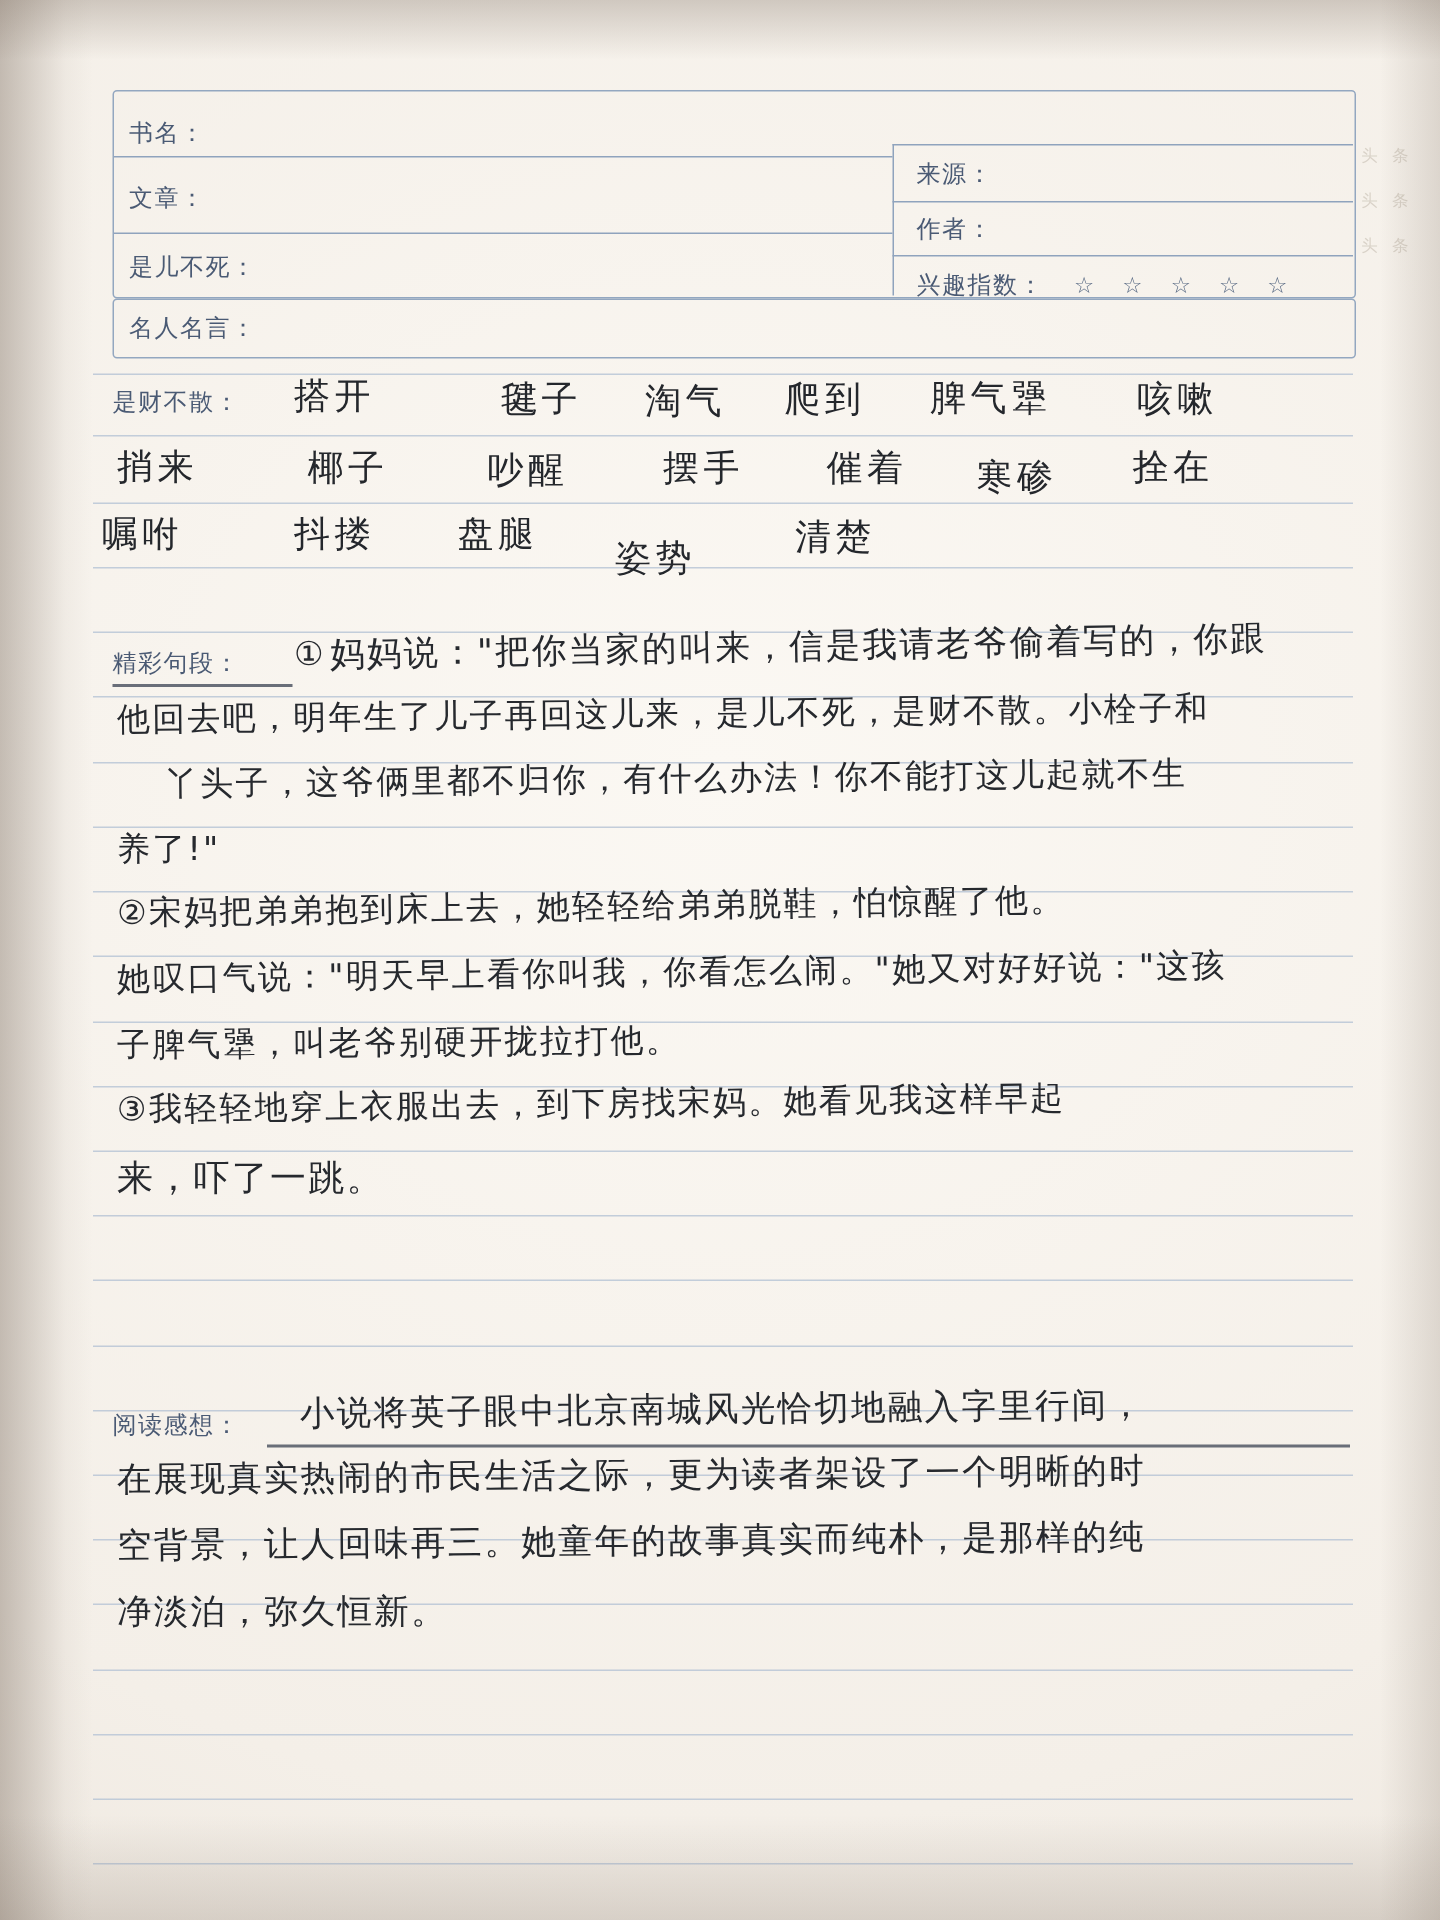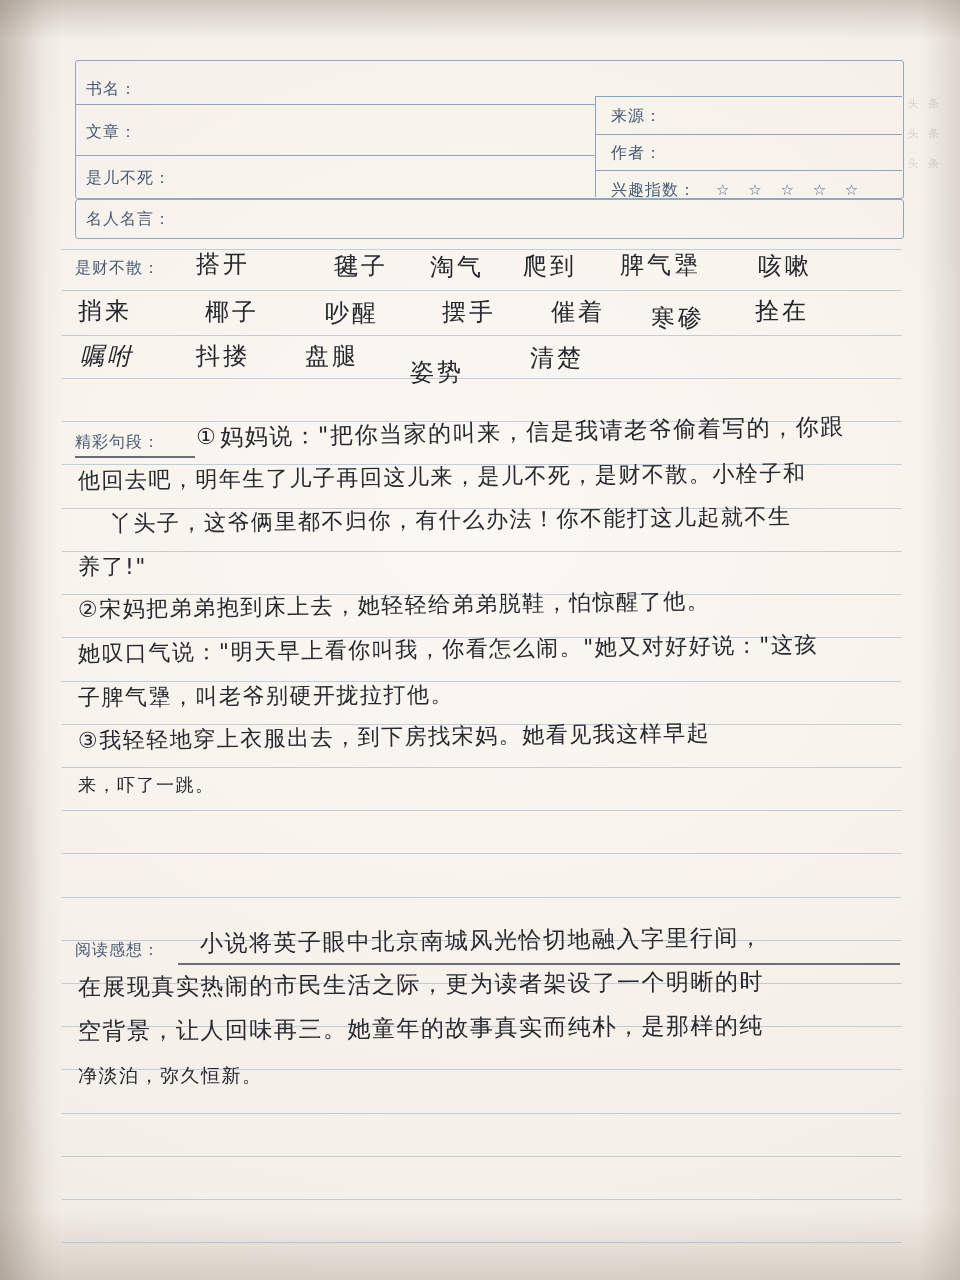--- a/index.html
+++ b/index.html
@@ -160,21 +160,21 @@
   <div class="vocab" style="left:758px;top:250px;">咳嗽</div>
 
   <div class="vocab" style="left:78px;top:295px;">捎来</div>
   <div class="vocab" style="left:205px;top:296px;">椰子</div>
   <div class="vocab" style="left:325px;top:297px;">吵醒</div>
   <div class="vocab" style="left:418px;top:296px;margin-left:24px;">摆手</div>
   <div class="vocab" style="left:551px;top:296px;">催着</div>
   <div class="vocab" style="left:651px;top:302px;">寒碜</div>
   <div class="vocab" style="left:755px;top:295px;">拴在</div>
 
-  <div class="vocab" style="left:80px;top:340px;font-style:italic;">嘱咐</div>
+  <div class="vocab" style="left:68px;top:340px;">嘱咐</div>
   <div class="vocab" style="left:196px;top:340px;">抖搂</div>
   <div class="vocab" style="left:305px;top:340px;">盘腿</div>
   <div class="vocab" style="left:410px;top:356px;">姿势</div>
   <div class="vocab" style="left:530px;top:342px;">清楚</div>
 
   <div class="lbl" style="left:75px;top:432px;">精彩句段：</div>
   <div class="underline" style="left:75px;top:456px;width:120px;"></div>
 
   <div style="position:absolute;left:196px;top:424px;width:720px;">
     <span class="hw-line" style="position:static;display:block;font-size:22px;">①</span>
@@ -186,27 +186,27 @@
 
   <div class="hw-line" style="left:78px;top:597px;font-size:22px;transform:rotate(-0.8deg);">
     <span>②</span><span>宋妈把弟弟抱到床上去，她轻轻给弟弟脱鞋，怕惊醒了他。</span>
   </div>
   <div class="hw-line" style="left:78px;top:641px;font-size:22px;transform:rotate(-0.7deg);">她叹口气说："明天早上看你叫我，你看怎么闹。"她又对好好说："这孩</div>
   <div class="hw-line" style="left:78px;top:685px;font-size:22px;transform:rotate(-0.5deg);">子脾气犟，叫老爷别硬开拢拉打他。</div>
 
   <div class="hw-line" style="left:78px;top:728px;font-size:22px;transform:rotate(-0.7deg);">
     <span>③</span><span>我轻轻地穿上衣服出去，到下房找宋妈。她看见我这样早起</span>
   </div>
-  <div class="hw-line" style="left:78px;top:772px;font-size:18px;">来，吓了一跳。</div>
+  <div class="hw-line" style="left:78px;top:772px;font-size:24px;">来，吓了一跳。</div>
 
   <div class="lbl" style="left:75px;top:940px;">阅读感想：</div>
   <div class="underline" style="left:178px;top:963px;width:722px;"></div>
 
   <div class="hw-line" style="left:200px;top:930px;font-size:23px;transform:rotate(-0.6deg);">小说将英子眼中北京南城风光恰切地融入字里行间，</div>
   <div class="hw-line" style="left:78px;top:974px;font-size:23px;transform:rotate(-0.5deg);">在展现真实热闹的市民生活之际，更为读者架设了一个明晰的时</div>
   <div class="hw-line" style="left:78px;top:1018px;font-size:23px;transform:rotate(-0.5deg);">空背景，让人回味再三。她童年的故事真实而纯朴，是那样的纯</div>
-  <div class="hw-line" style="left:78px;top:1062px;font-size:19px;">净淡泊，弥久恒新。</div>
+  <div class="hw-line" style="left:78px;top:1062px;font-size:23px;">净淡泊，弥久恒新。</div>
 
   <div class="shadow-left"></div>
   <div class="shadow-top"></div>
   <div class="shadow-right"></div>
   <div class="shadow-bottom"></div>
 </div>
 
 </body></html>

